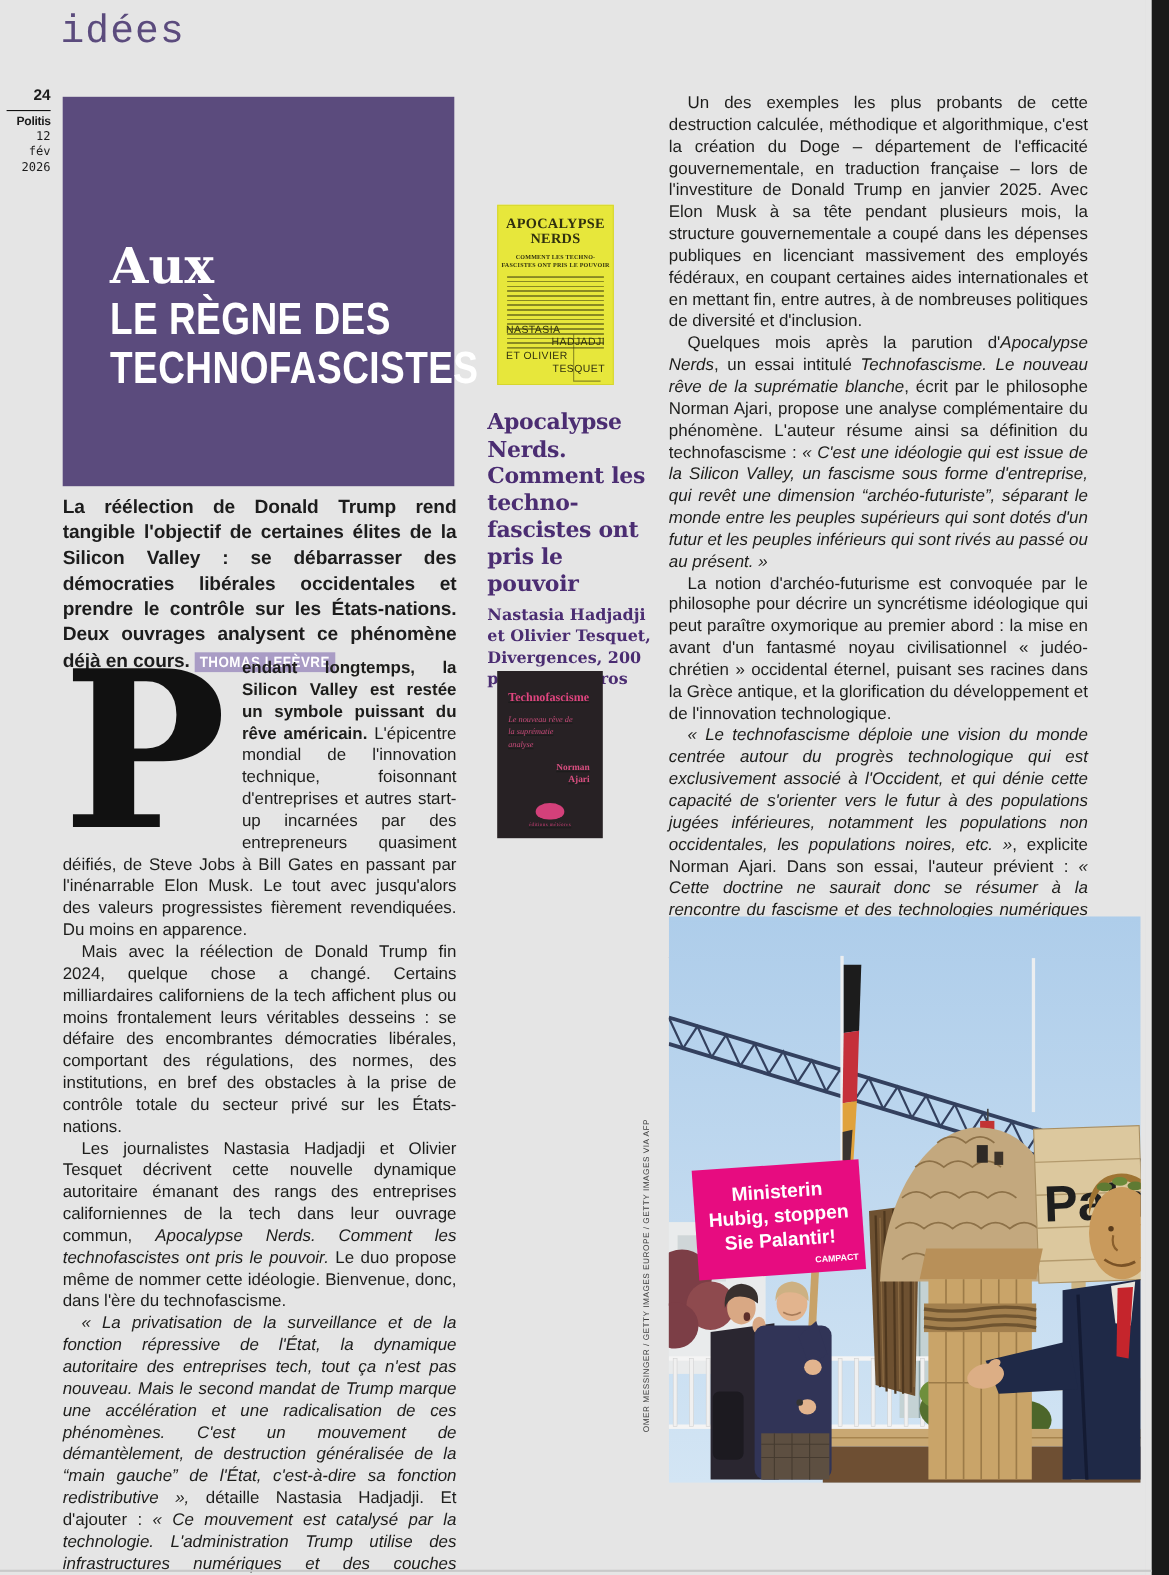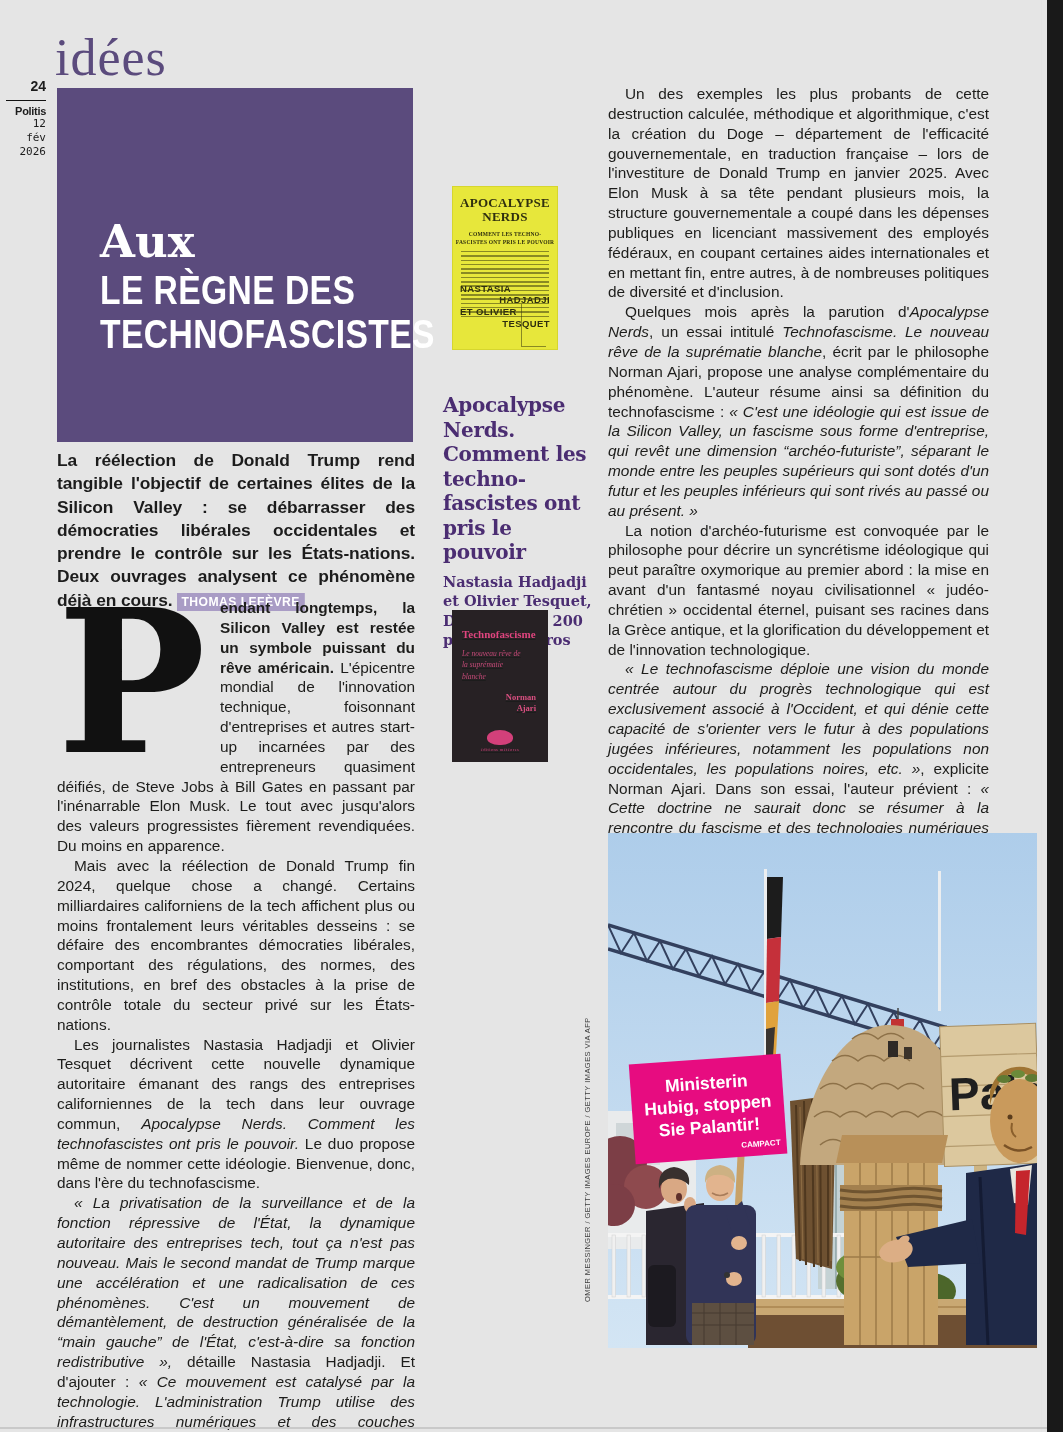--- a/index.html
+++ b/index.html
@@ -10,22 +10,22 @@
   .bd{font-weight:700;}
 
   
   #masthead{left:2px;top:78px;width:44px;text-align:right;}
   #masthead .pnum{font-weight:700;font-size:14px;}
   #masthead .rule{border-top:1.5px solid #111;margin:6px 0 4px 4px;}
   #masthead .mag{font-weight:700;font-size:11px;letter-spacing:-0.3px;}
   #masthead .date{font-family:"DejaVu Sans Mono",monospace;font-size:11px;line-height:1.25;}
 
   
-  #section-label{left:55px;top:28px;font-family:Liberation Serif, serif;
-    font-size:52px;color:#5b4b7d;letter-spacing:1px;}
+  #section-label{left:55px;top:8px;font-family:Liberation Mono, monospace;
+    font-size:36px;color:#5b4b7d;letter-spacing:1px;}
 
   
   #headline-box{left:57px;top:88px;width:356px;height:354px;background:#5b4b7d;}
   #headline{position:absolute;left:43px;top:130px;color:#fff;}
   .hl-serif{font-family:"DejaVu Serif",serif;font-weight:700;font-size:45px;line-height:1.08;display:block;}
   .hl-sans{display:block;font-weight:700;font-size:41px;line-height:1.04;letter-spacing:0.5px;
     transform:scaleX(0.82);transform-origin:left;white-space:nowrap;margin-top:2px;}
 
   
   #standfirst{left:57px;top:449px;width:358px;font-weight:700;font-size:17.4px;
@@ -40,33 +40,33 @@
   .bodycol p.noindent{text-indent:0;}
   #left-col{left:57px;top:598px;width:358px;}
   #right-col{left:608px;top:84px;width:381px;}
   #drop-cap{float:left;font-family:"DejaVu Serif",serif;font-weight:700;font-size:198px;
     line-height:0.78;margin:8px 14px 0 0;color:#111;}
 
   
   .book-caption{width:152px;color:#4b2d72;font-family:"DejaVu Serif",serif;}
   .book-caption .cap-title{font-weight:700;font-size:20px;line-height:24.5px;letter-spacing:-0.3px;}
   .book-caption .cap-details{font-weight:700;font-size:14.5px;line-height:19.5px;margin-top:7px;}
-  #caption1{left:443px;top:393px;}
+  #caption1{left:443px;top:371px;}
   #caption2{left:443px;top:786px;}
 
   #cover1{left:452px;top:186px;width:106px;height:164px;background:#e7e73b;
     box-shadow:0 0 0 1px #d6d62e inset;font-family:"Liberation Serif",serif;color:#30300f;}
   #cover1 .c1title{font-weight:700;font-size:13px;text-align:center;line-height:1.1;margin-top:10px;letter-spacing:0.3px;}
   #cover1 .c1sub{font-size:5.5px;font-weight:700;text-align:center;margin-top:5px;line-height:1.5;letter-spacing:0.2px;}
   #cover1 .c1body{margin:5px auto 0 auto;width:88px;height:66px;
     background:repeating-linear-gradient(to bottom, rgba(60,60,15,.55) 0 1.5px, rgba(0,0,0,0) 1.5px 4.3px);}
   #cover1 .c1box{position:absolute;right:12px;top:118px;width:24px;height:42px;
     border-left:1px solid rgba(60,60,15,.55);border-bottom:1px solid rgba(60,60,15,.55);}
-  #cover1 .c1authors{position:absolute;left:8px;right:8px;bottom:20px;
-    font-family:"Liberation Sans",sans-serif;font-weight:700;font-size:9.5px;line-height:1.25;letter-spacing:0.4px;}
+  #cover1 .c1authors{position:absolute;left:8px;right:8px;bottom:8px;
+    font-family:"Liberation Sans",sans-serif;font-weight:400;font-size:9.5px;line-height:1.25;letter-spacing:0.4px;}
   #cover1 .c1authors div:nth-child(even){text-align:right;}
 
   #cover2{left:452px;top:610px;width:96px;height:152px;background:#272124;
     font-family:"Liberation Serif",serif;text-decoration:underline;}
   #cover2 .c2title{color:#e0457f;font-weight:700;font-size:11px;margin:18px 0 0 10px;}
   #cover2 .c2sub{color:#c64a78;font-style:italic;font-size:7.5px;line-height:1.5;margin:8px 0 0 10px;}
   #cover2 .c2author{color:#d84f80;font-weight:700;font-size:8.5px;line-height:1.3;text-align:right;margin:10px 12px 0 0;}
   #cover2 .c2logo{width:26px;height:15px;background:#d3407a;border-radius:60% 60% 55% 55%;margin:16px auto 0 auto;}
   #cover2 .c2pub{color:#d3407a;font-size:4.5px;text-align:center;margin-top:2px;letter-spacing:0.4px;}
 
@@ -140,21 +140,21 @@
   <div id="caption1" class="abs book-caption">
     <div class="cap-title">Apocalypse Nerds. Comment les techno-fascistes ont pris le pouvoir</div>
     <div class="cap-details">Nastasia Hadjadji et Olivier Tesquet, Divergences, 200 pages, 17 euros</div>
   </div>
 
   <div id="cover2" class="abs">
     <div class="c2title">Technofascisme</div>
     <div class="c2sub">
       <div>Le nouveau rêve de</div>
       <div>la suprématie</div>
-      <div>blanche</div>
+      <div>analyse</div>
     </div>
     <div class="c2author">
       <div>Norman</div>
       <div>Ajari</div>
     </div>
     <div class="c2logo"></div>
     <div class="c2pub">éditions météores</div>
   </div>
 
   <div id="caption2" class="abs book-caption">

